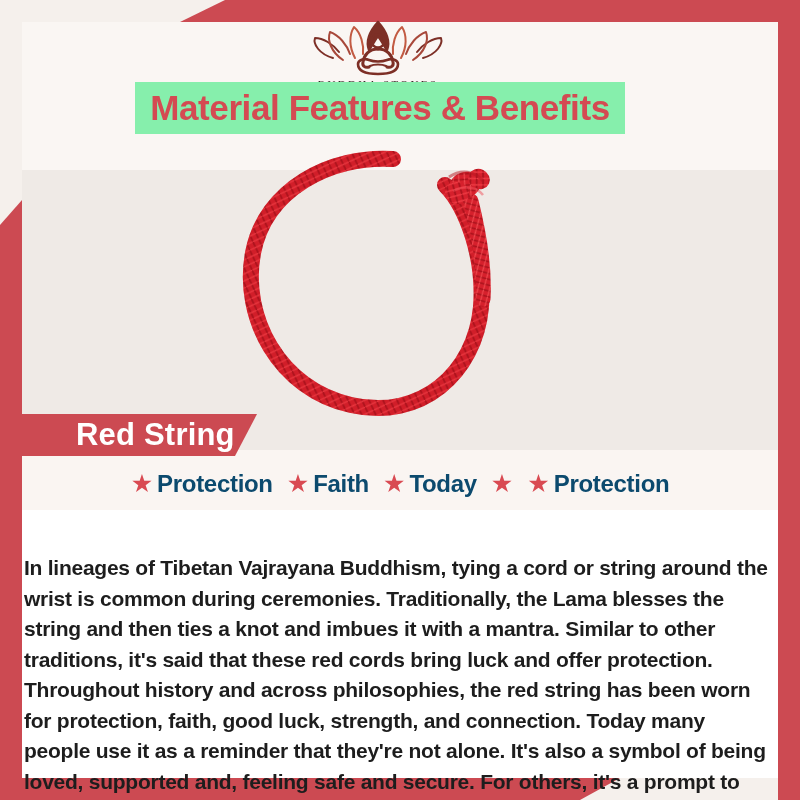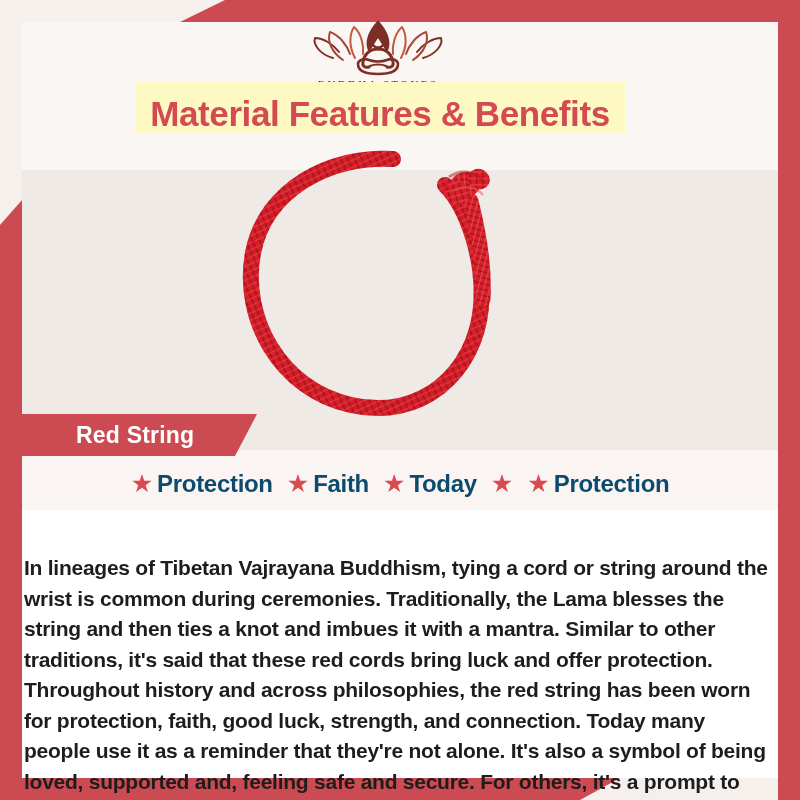--- a/index.html
+++ b/index.html
@@ -103,23 +103,23 @@
     letter-spacing: 2.3px;
     color: #3a2b28;
     font-weight: 400;
   }
 
   
   .title-banner {
     position: absolute;
     left: 135px; top: 82px;
     width: 490px; height: 52px;
-    background: #fef9c3;
-    display: flex;
-    align-items: flex-end;
+    background: #86efac;
+    display: flex;
+    align-items: center;
     justify-content: center;
     z-index: 4;
   }
   .title-text {
     font-size: 35px;
     font-weight: bold;
     color: #d44a52;
     letter-spacing: -0.4px;
     white-space: nowrap;
   }
@@ -141,21 +141,21 @@
     left: 22px; top: 414px;
     width: 235px; height: 42px;
     background: #cc4a52;
     clip-path: polygon(0 0, 235px 0, 213px 42px, 0 42px);
     display: flex;
     align-items: center;
     z-index: 5;
   }
   .ribbon-text {
     margin-left: 54px;
-    font-size: 23px;
+    font-size: 31px;
     font-weight: bold;
     color: #ffffff;
     letter-spacing: 0.2px;
   }
 
   
   .benefits {
     position: absolute;
     left: 22px; top: 464px;
     width: 756px; height: 40px;

